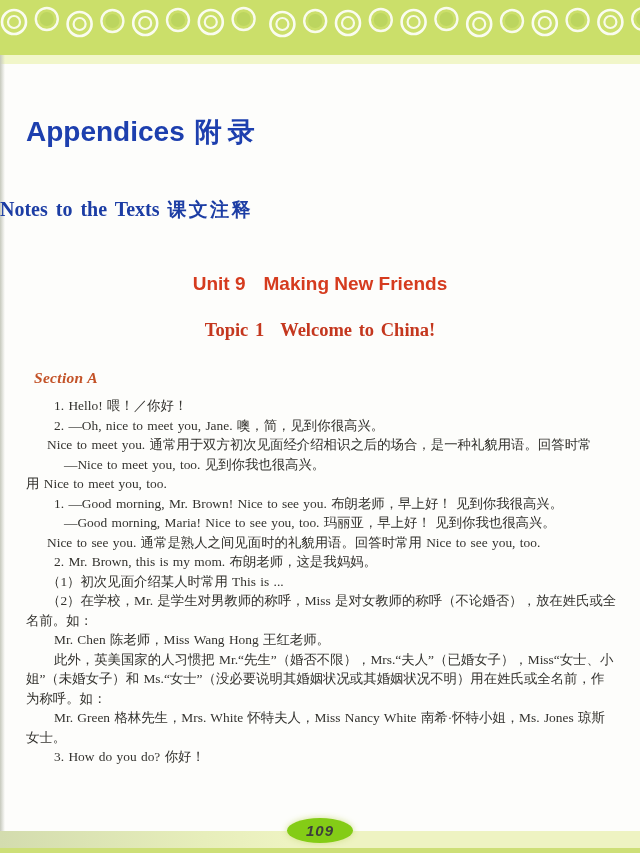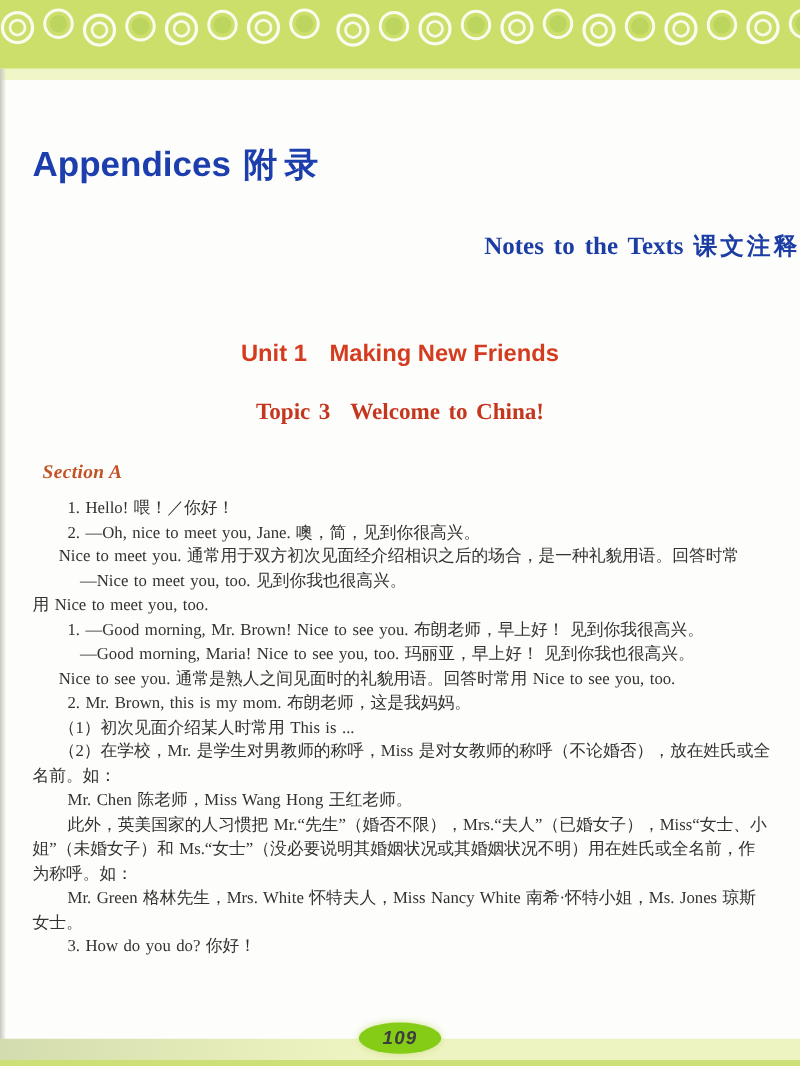--- a/index.html
+++ b/index.html
@@ -12,21 +12,21 @@
   .band-top{position:absolute;left:0;top:0;width:640px;height:55px;background:var(--band-green);}
   .band-top svg{display:block;}
   .band-top-strip{position:absolute;left:0;top:55px;width:640px;height:9px;background:var(--band-pale);}
   .left-edge{position:absolute;left:0;top:55px;width:5px;height:798px;
     background:linear-gradient(to right,#c6c9bd,rgba(255,255,255,0));}
   
   .main-title{position:absolute;left:26px;top:114px;white-space:nowrap;
     font-family:"Liberation Sans","DejaVu Sans",sans-serif;
     font-weight:bold;font-size:28px;color:var(--title-blue);}
   .main-title .zh{font-size:27px;letter-spacing:.22em;margin-left:10px;}
-  .subtitle{position:absolute;left:0;top:184px;width:640px;text-align:right;white-space:nowrap;
+  .subtitle{position:absolute;left:0;top:197px;width:640px;text-align:left;white-space:nowrap;
     font-weight:bold;font-size:20px;color:var(--subtitle-blue);word-spacing:3px;}
   .subtitle .zh{letter-spacing:.12em;margin-left:8px;font-family:"Liberation Sans","DejaVu Sans",sans-serif;font-size:19px;}
   .unit-heading{position:absolute;left:0;top:273px;width:640px;text-align:center;white-space:nowrap;
     font-family:"Liberation Sans","DejaVu Sans",sans-serif;
     font-weight:bold;font-size:19px;color:var(--unit-red);}
   .unit-heading .gap{display:inline-block;width:18px;}
   .topic-heading{position:absolute;left:0;top:320px;width:640px;text-align:center;white-space:nowrap;
     font-weight:bold;font-size:18.5px;color:var(--topic-red);word-spacing:2px;}
   .topic-heading .gap{display:inline-block;width:16px;}
   
@@ -137,23 +137,23 @@
       </g>
     </svg>
 </div>
 <div class="band-top-strip"></div>
 <div class="left-edge"></div>
 
 <div class="main-title"><span>Appendices</span><span class="zh">附录</span></div>
 
 <div class="subtitle"><span>Notes to the Texts</span><span class="zh">课文注释</span></div>
 
-<div class="unit-heading"><span>Unit 1</span><span class="gap"></span><span>Making New Friends</span></div>
+<div class="unit-heading"><span>Unit 9</span><span class="gap"></span><span>Making New Friends</span></div>
 
-<div class="topic-heading"><span>Topic 3</span><span class="gap"></span><span>Welcome to China!</span></div>
+<div class="topic-heading"><span>Topic 1</span><span class="gap"></span><span>Welcome to China!</span></div>
 
 <div class="content" id="content">
   <div class="section-block">
     <div class="section-heading">Section A</div>
     <div class="section-lines">
         <div class="text-line p">1. Hello! 喂！／你好！</div>
         <div class="text-line p">2. —Oh, nice to meet you, Jane. 噢，简，见到你很高兴。</div>
         <div class="text-line c">Nice to meet you. 通常用于双方初次见面经介绍相识之后的场合，是一种礼貌用语。回答时常</div>
         <div class="text-line d">—Nice to meet you, too. 见到你我也很高兴。</div>
         <div class="text-line w">用 Nice to meet you, too.</div>

